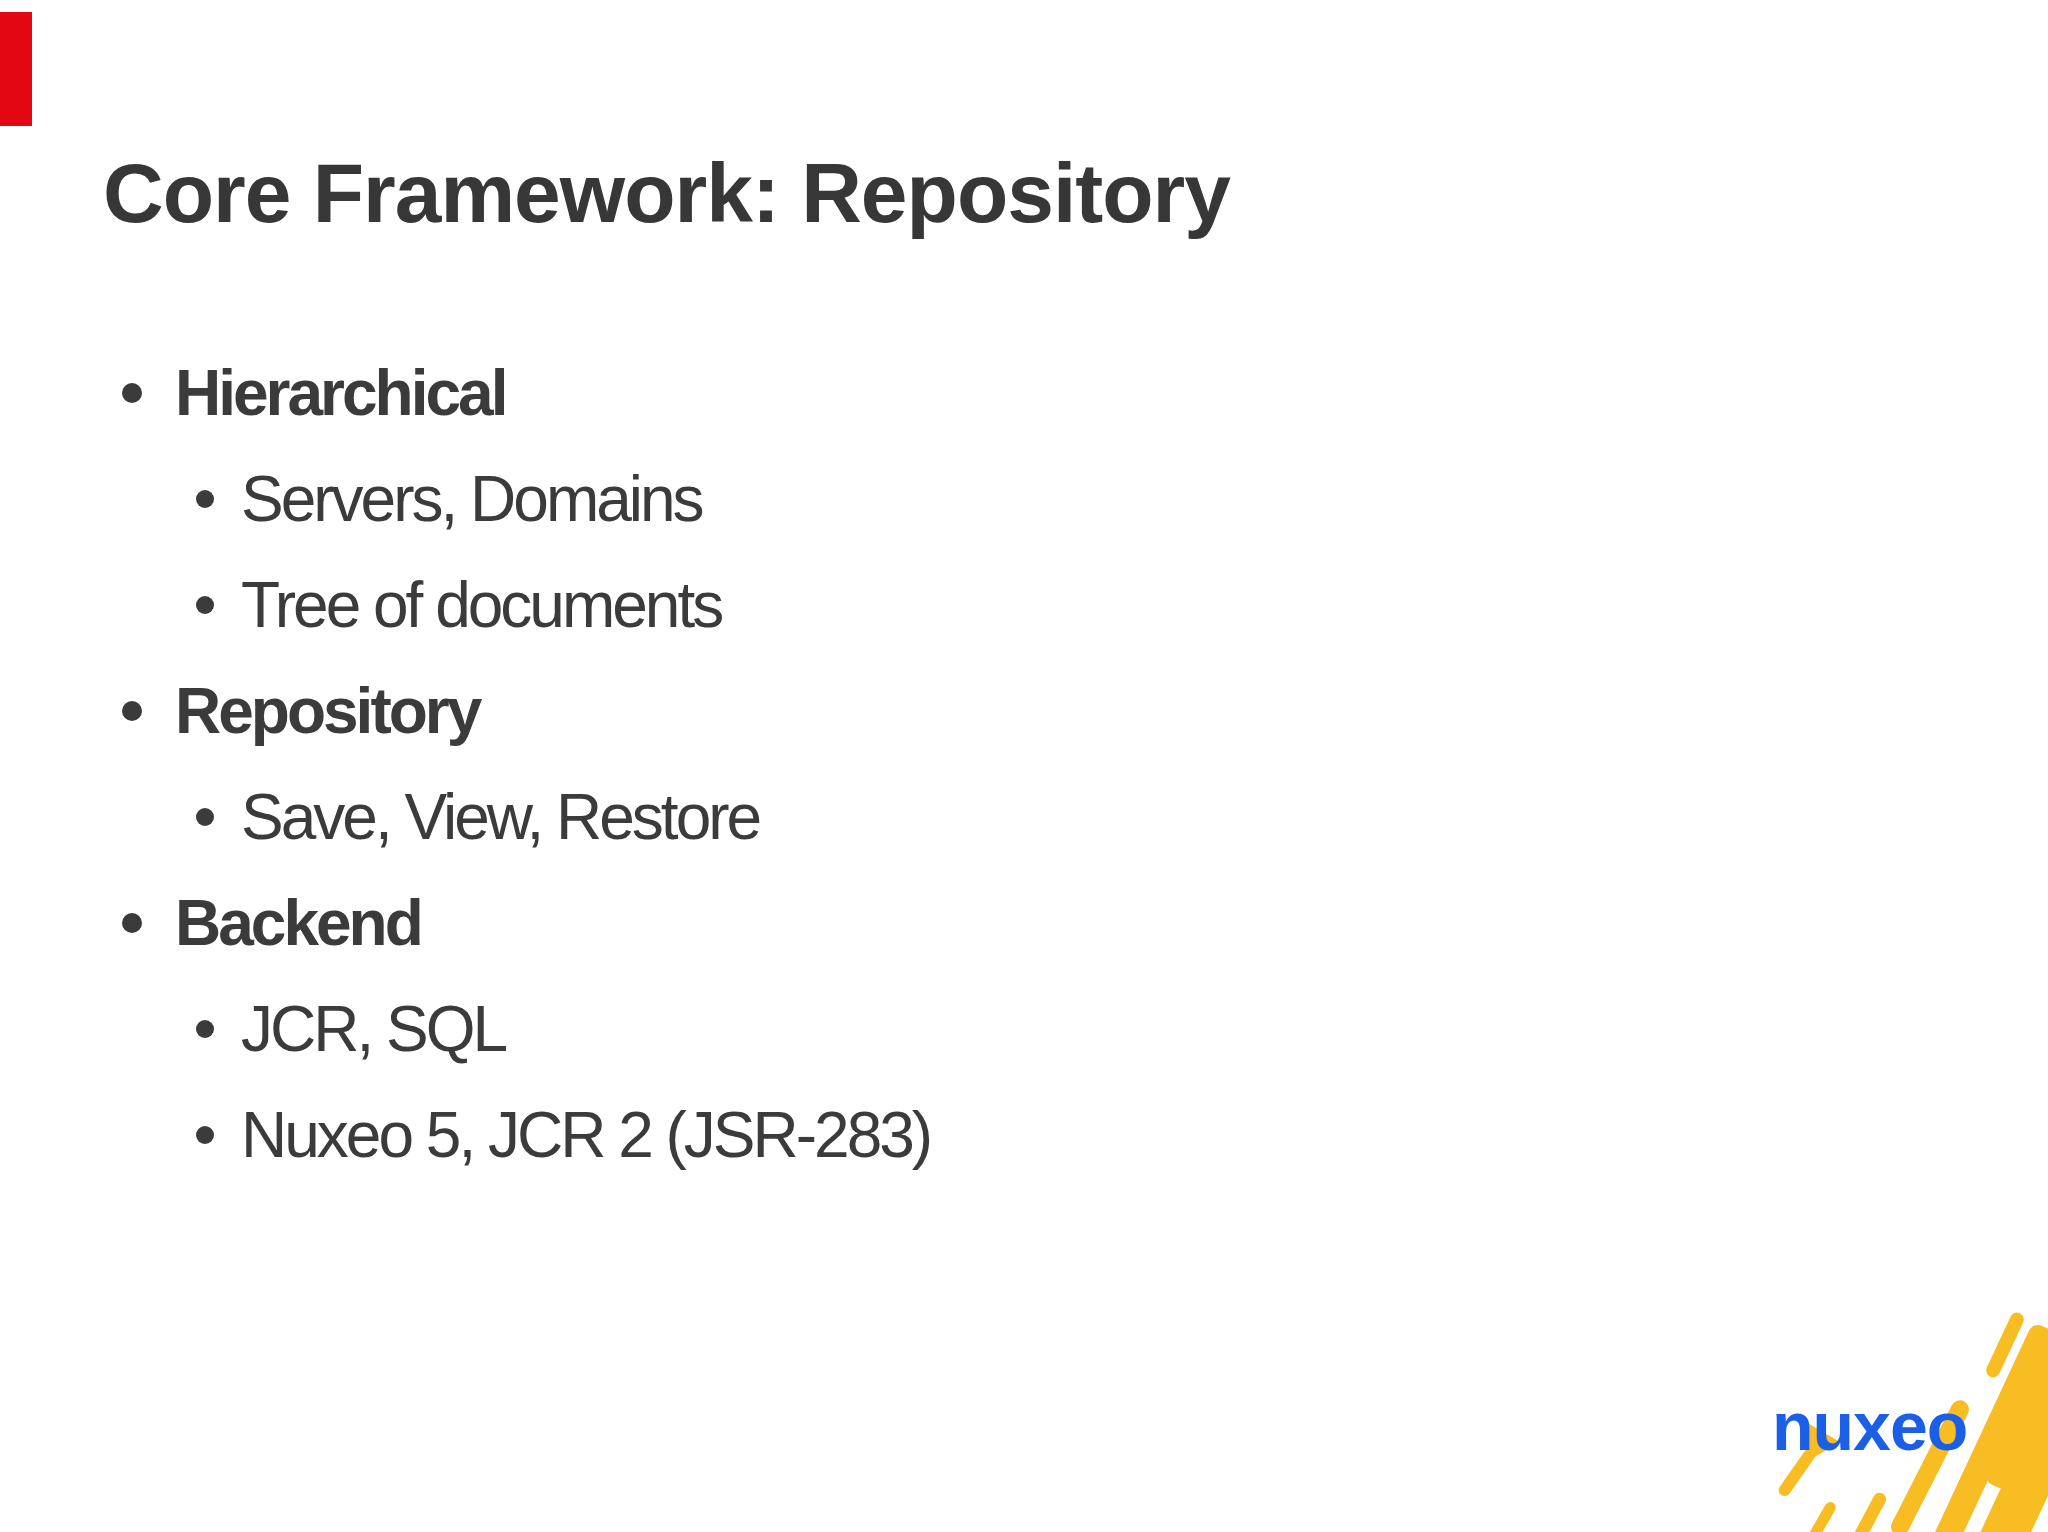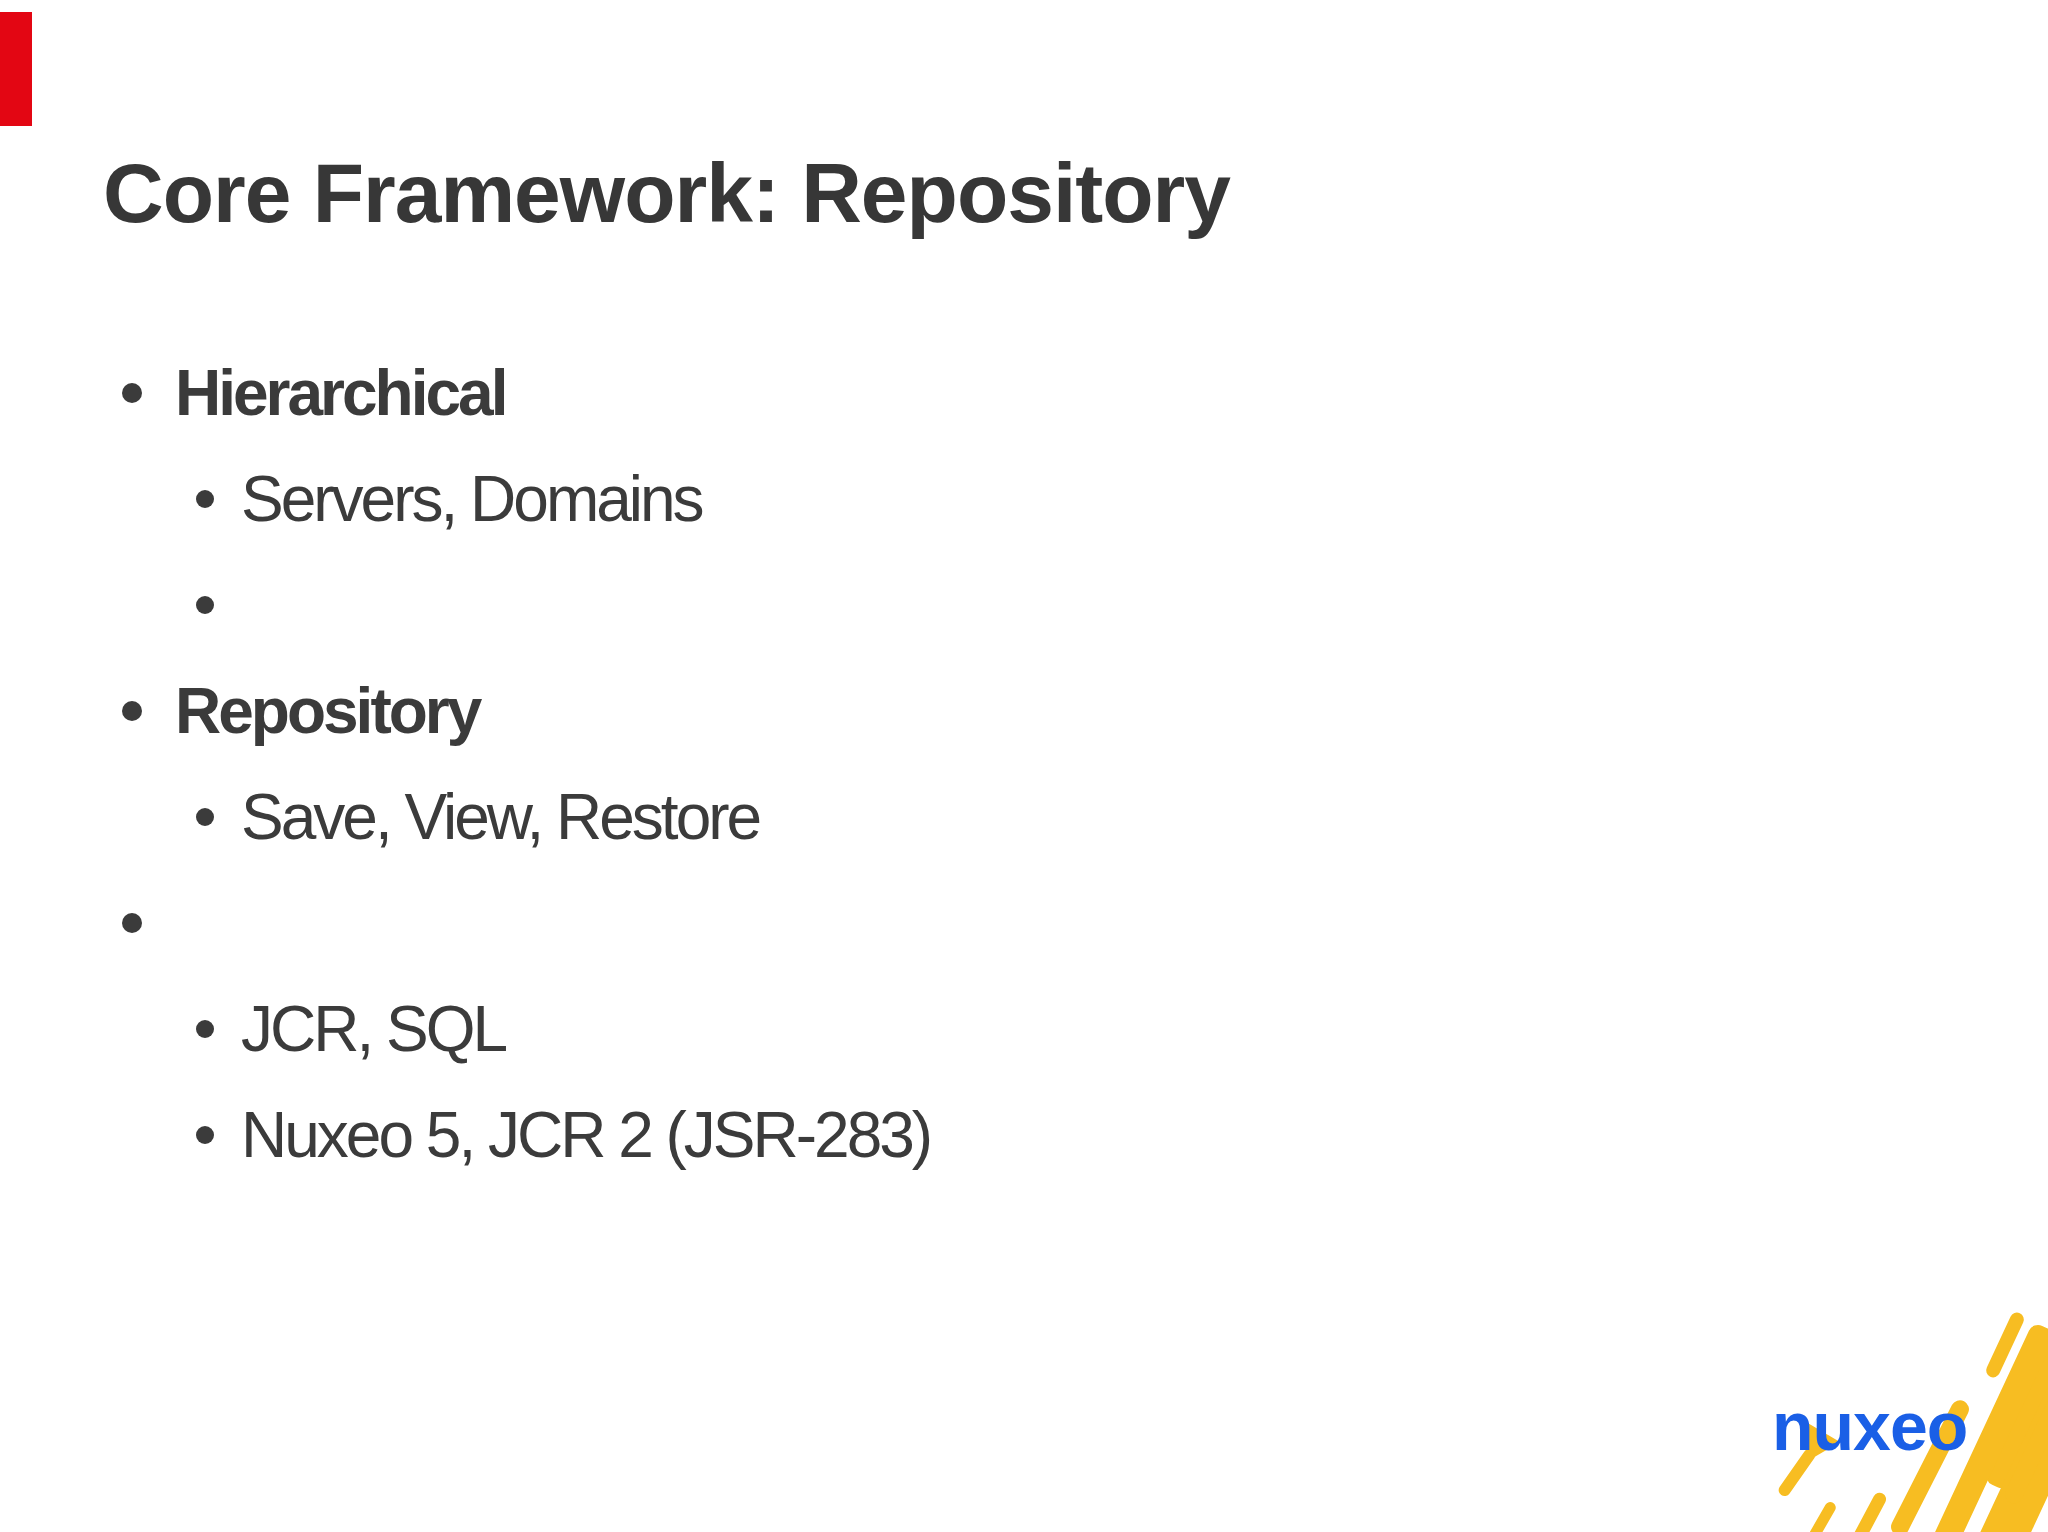--- a/index.html
+++ b/index.html
@@ -65,31 +65,33 @@
       <div class="row l1">
         <span class="dot"></span>
         <span class="txt">Hierarchical</span>
       </div>
       <div class="row l2">
         <span class="dot"></span>
         <span class="txt">Servers, Domains</span>
       </div>
       <div class="row l2">
         <span class="dot"></span>
+        <span class="txt">Tree of documents</span>
       </div>
       <div class="row l1">
         <span class="dot"></span>
         <span class="txt">Repository</span>
       </div>
       <div class="row l2">
         <span class="dot"></span>
         <span class="txt">Save, View, Restore</span>
       </div>
       <div class="row l1">
         <span class="dot"></span>
+        <span class="txt">Backend</span>
       </div>
       <div class="row l2">
         <span class="dot"></span>
         <span class="txt">JCR, SQL</span>
       </div>
       <div class="row l2">
         <span class="dot"></span>
         <span class="txt">Nuxeo 5, JCR 2 (JSR-283)</span>
       </div>
     </div>

